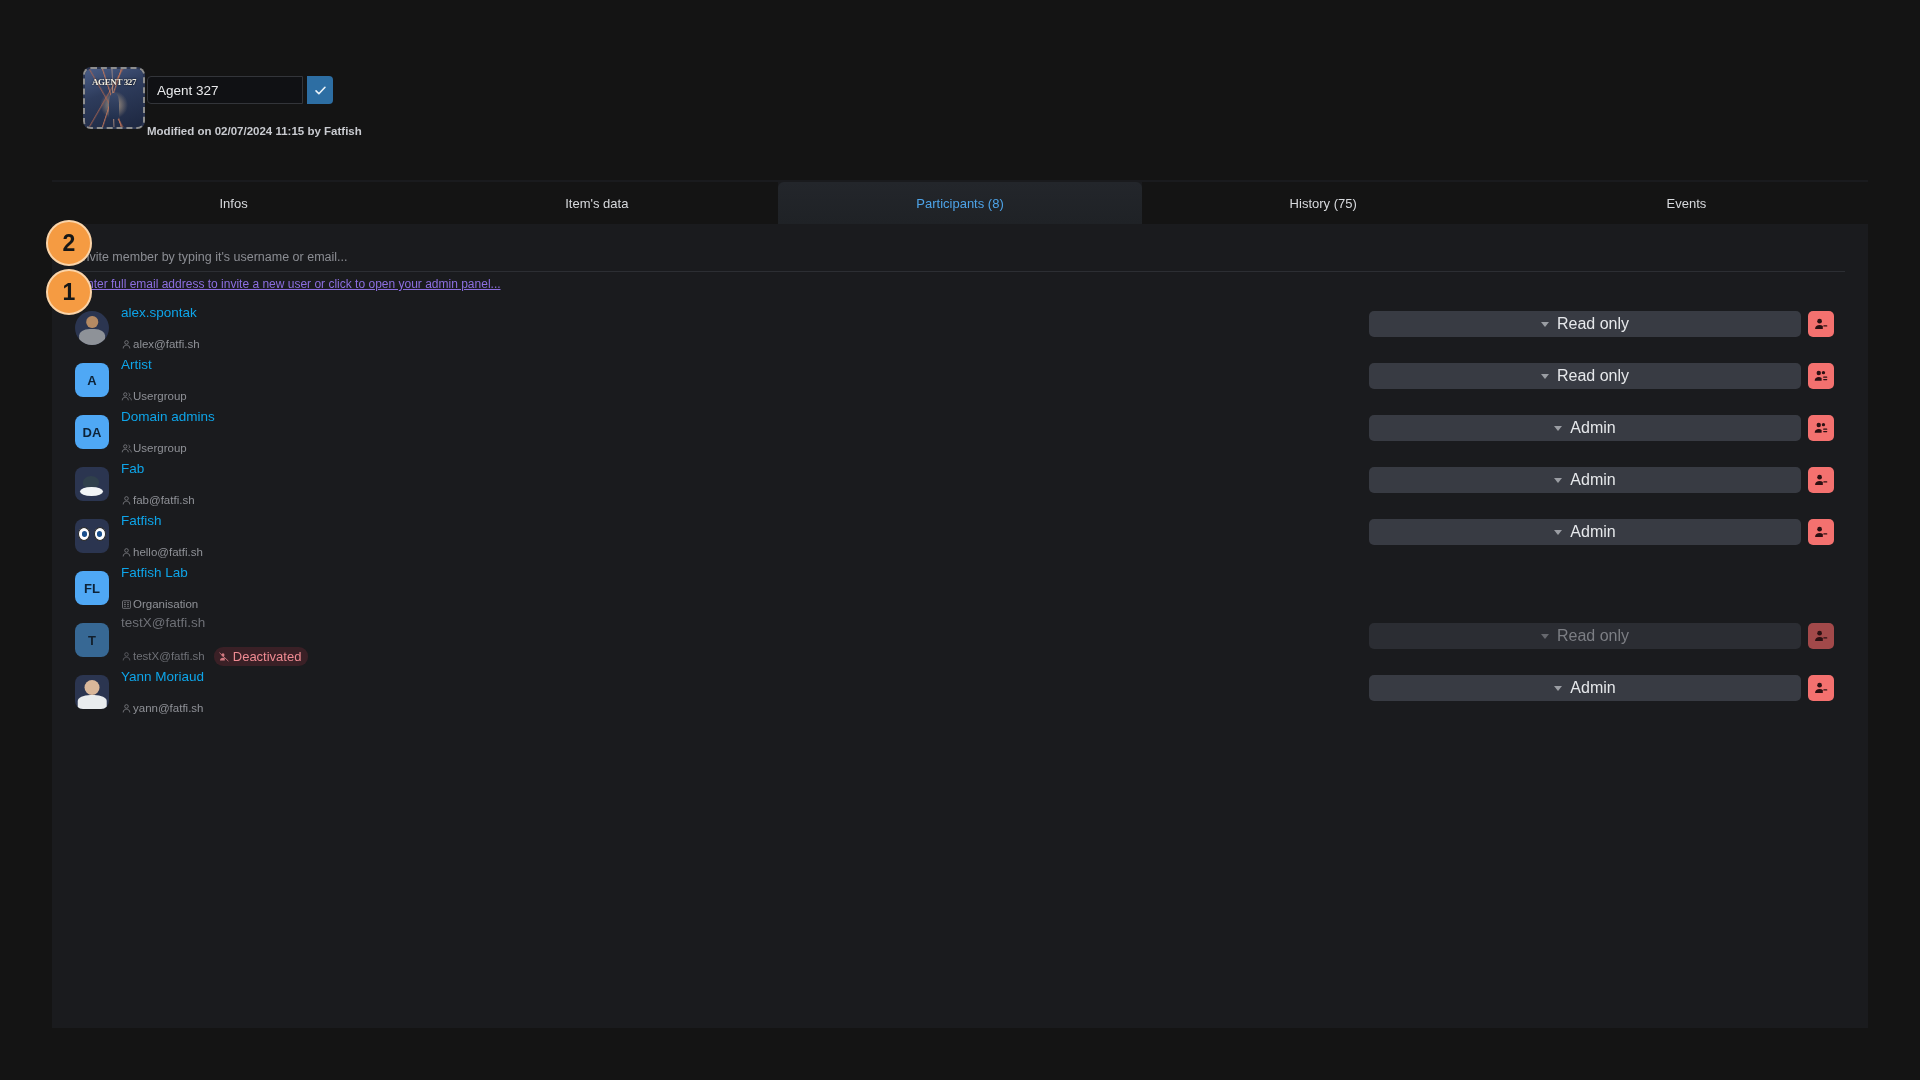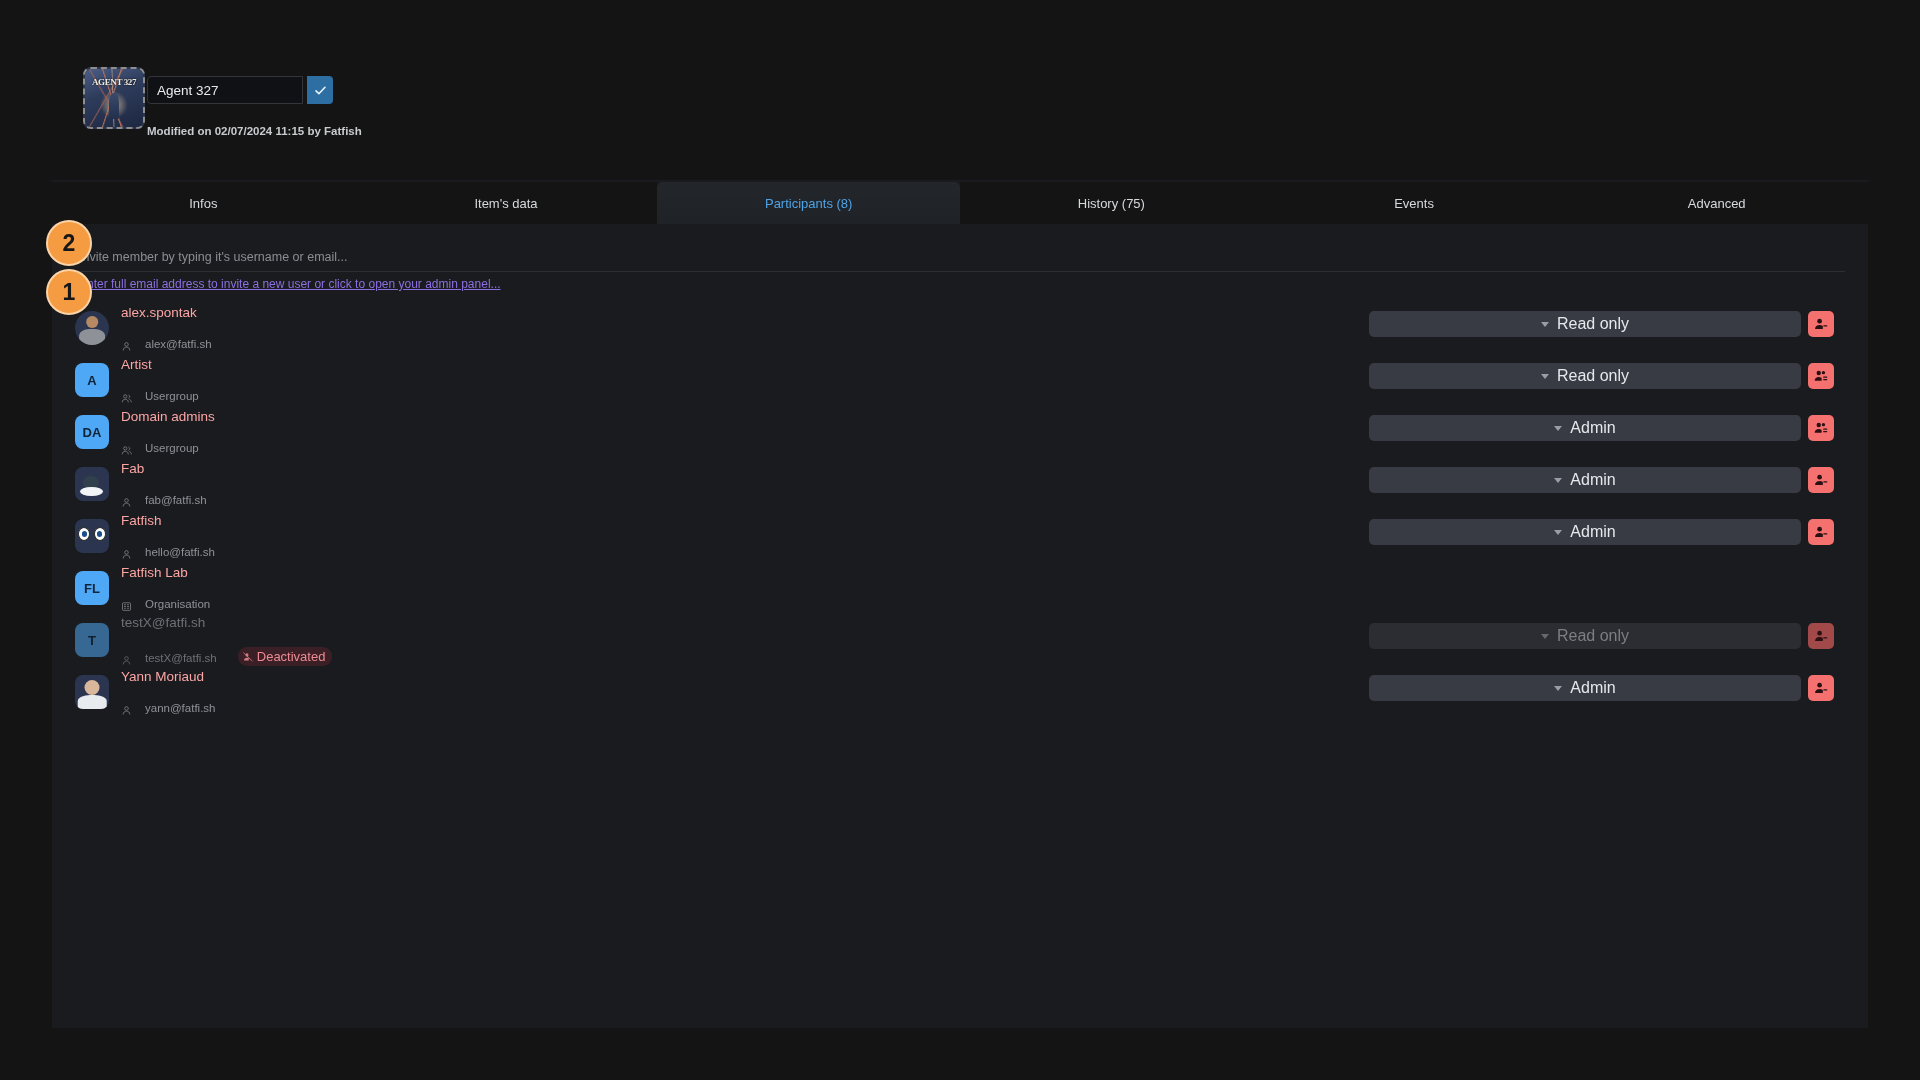--- a/index.html
+++ b/index.html
@@ -135,22 +135,22 @@
   .ava-fish .eye::after { content:""; position:absolute; left:26%; top:26%; width:48%; height:48%;
     border-radius:50%; background:#1b4f8c; }
 
   .ava-yann { position: relative; background: #c9cdd1; border-radius: 8px; }
   .ava-yann::before { content:""; position:absolute; left:50%; top:14%; width:44%; height:44%;
     transform:translateX(-50%); border-radius:50%; background:#d9b79a; }
   .ava-yann::after  { content:""; position:absolute; left:50%; bottom:0; width:84%; height:40%;
     transform:translateX(-50%); border-radius:44% 44% 0 0; background:#e9ecee; }
 
   .meta { margin-left: 12px; }
-  .pname { font-size: 13.5px; color: #fca5a5; line-height: 17px; }
-  .psub  { display: flex; align-items: flex-end; gap: 13px; margin-top: 16px;
+  .pname { font-size: 13.5px; color: #0ea5e9; line-height: 17px; }
+  .psub  { display: flex; align-items: center; gap: 1px; margin-top: 16px;
            font-size: 11.5px; color: #8f9197; line-height: 15px; }
   .psub svg { width: 11px; height: 11px; flex: none; opacity: .85; }
 
   .row.dim .pname, .row.dim .psub { color: #6e7076; }
   .row.dim .avatar { opacity: .55; }
 
   .badge-deact {
     display: inline-flex; align-items: center; gap: 4px;
     background: #3a2026; color: #ef8a92; font-size: 13px;
     padding: 2px 7px 2px 5px; border-radius: 9px; margin-left: 8px; white-space: nowrap;
@@ -211,21 +211,20 @@
 
       <div class="modified">Modified on 02/07/2024 11:15 by Fatfish</div>
     </div>
 
     <div class="tabs">
         <div class="tab">Infos</div>
         <div class="tab">Item's data</div>
         <div class="tab active">Participants (8)</div>
         <div class="tab">History (75)</div>
         <div class="tab">Events</div>
-        <div class="tab">Advanced</div>
       </div>
 
     <div class="body">
       <div class="search-wrap">
         <input class="search-input" placeholder="Invite member by typing it's username or email..." style="">
       </div>
       <div class="invite-link">Enter full email address to invite a new user or click to open your admin panel...</div>
 
       <div class="list">
           <div class="row">

